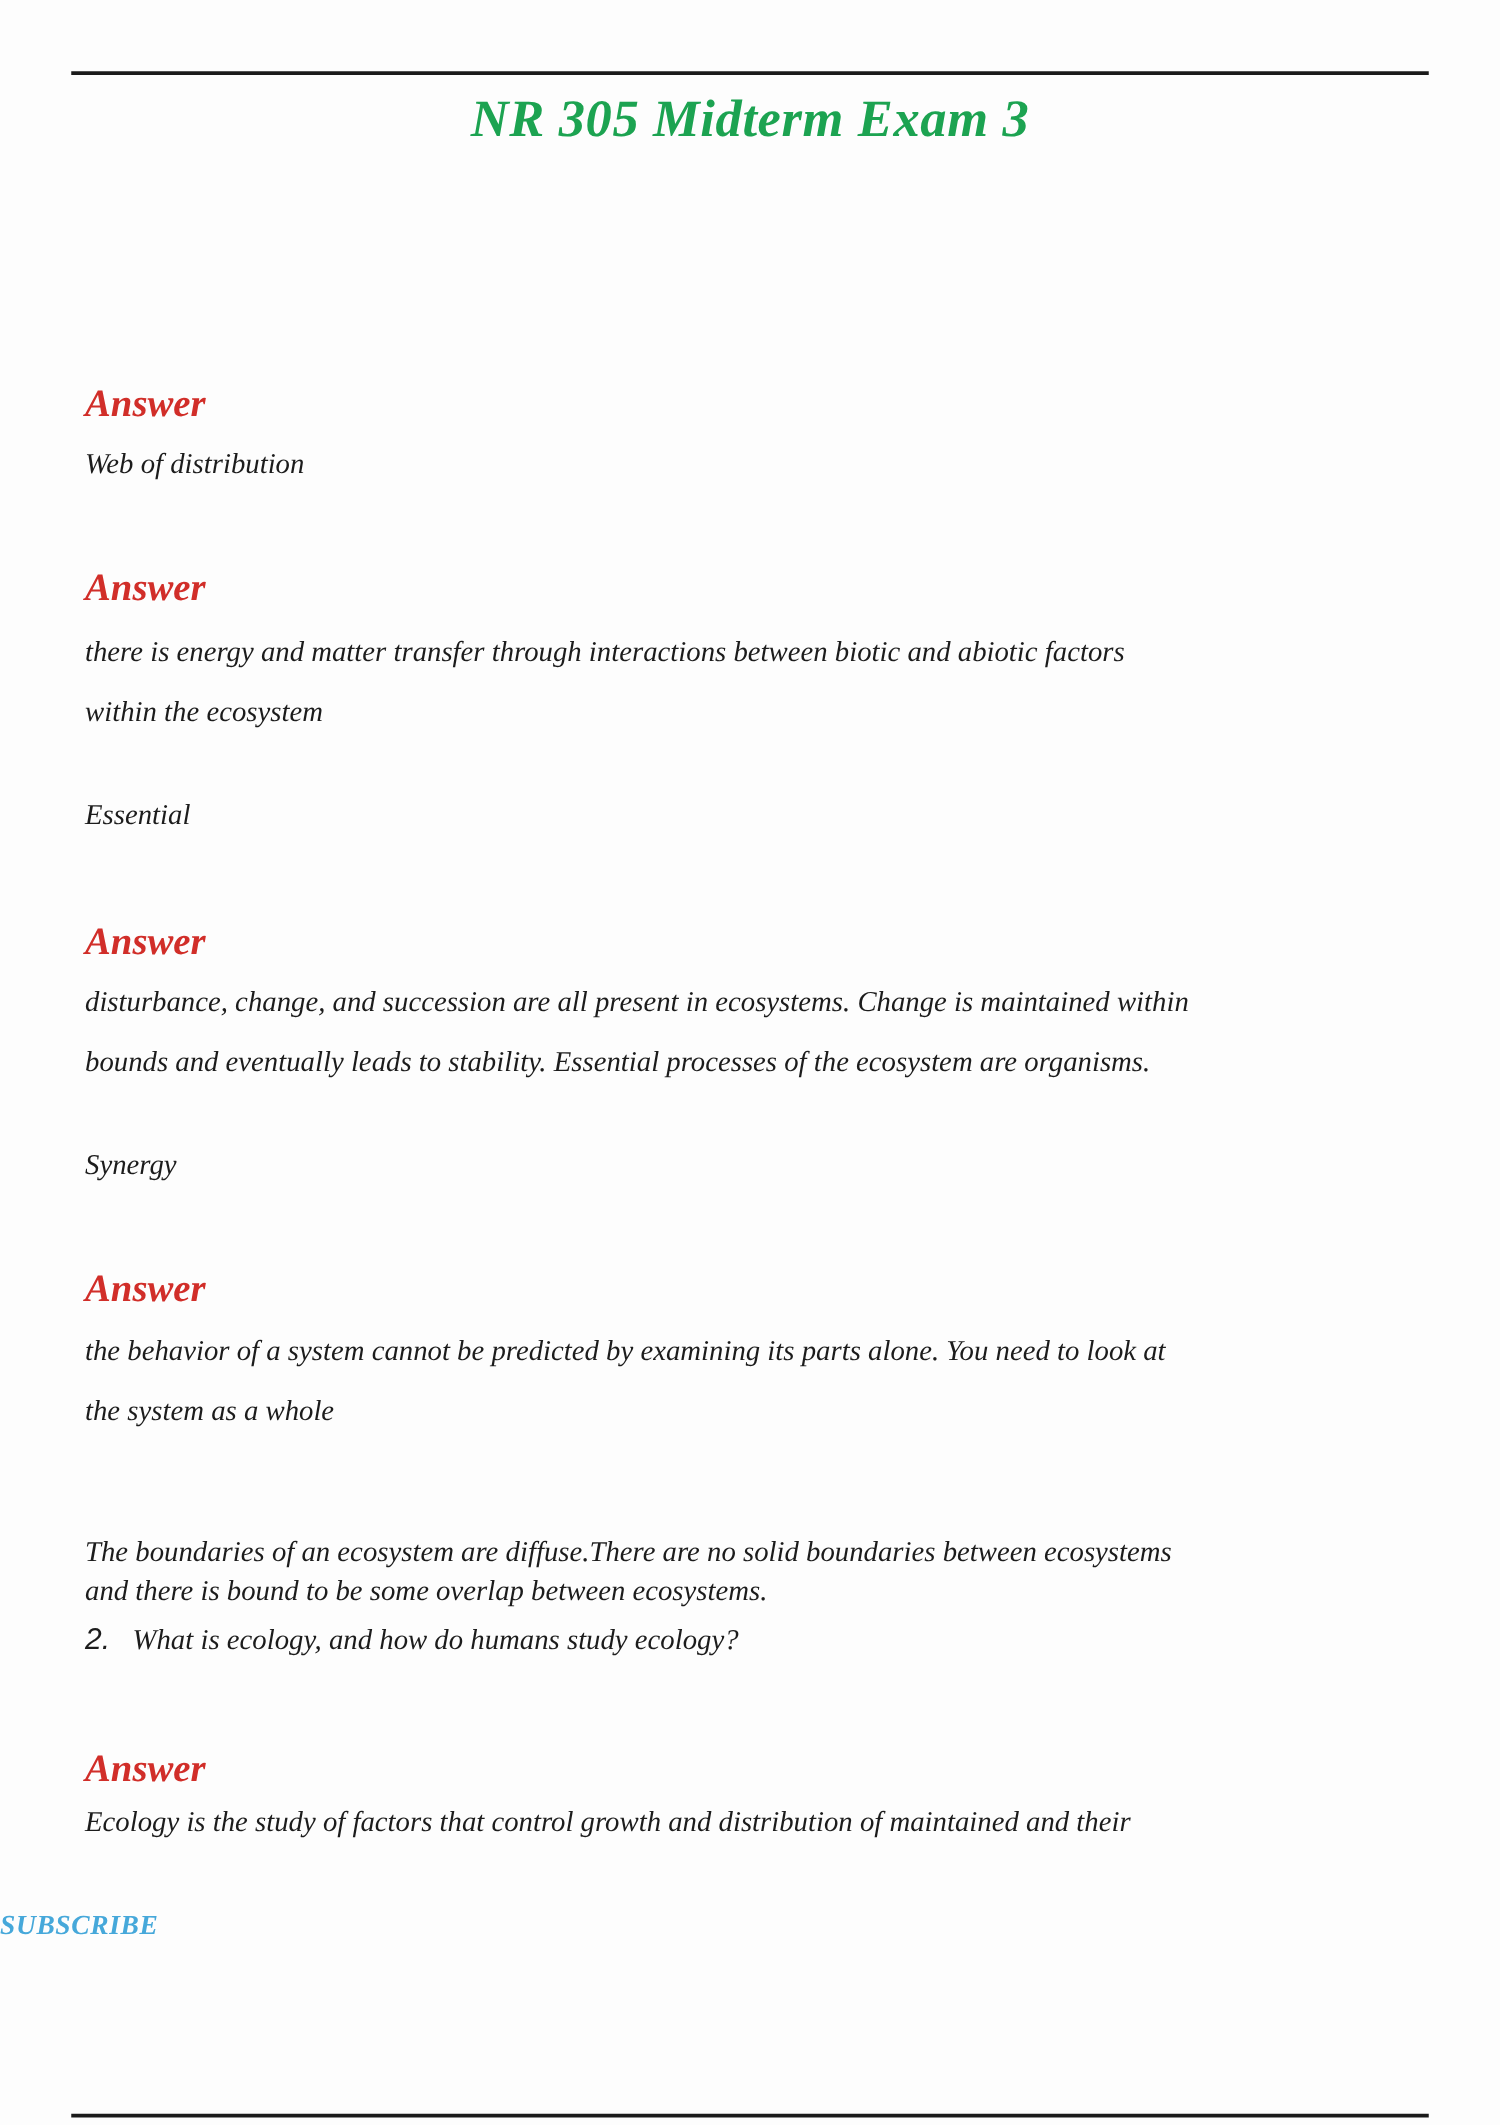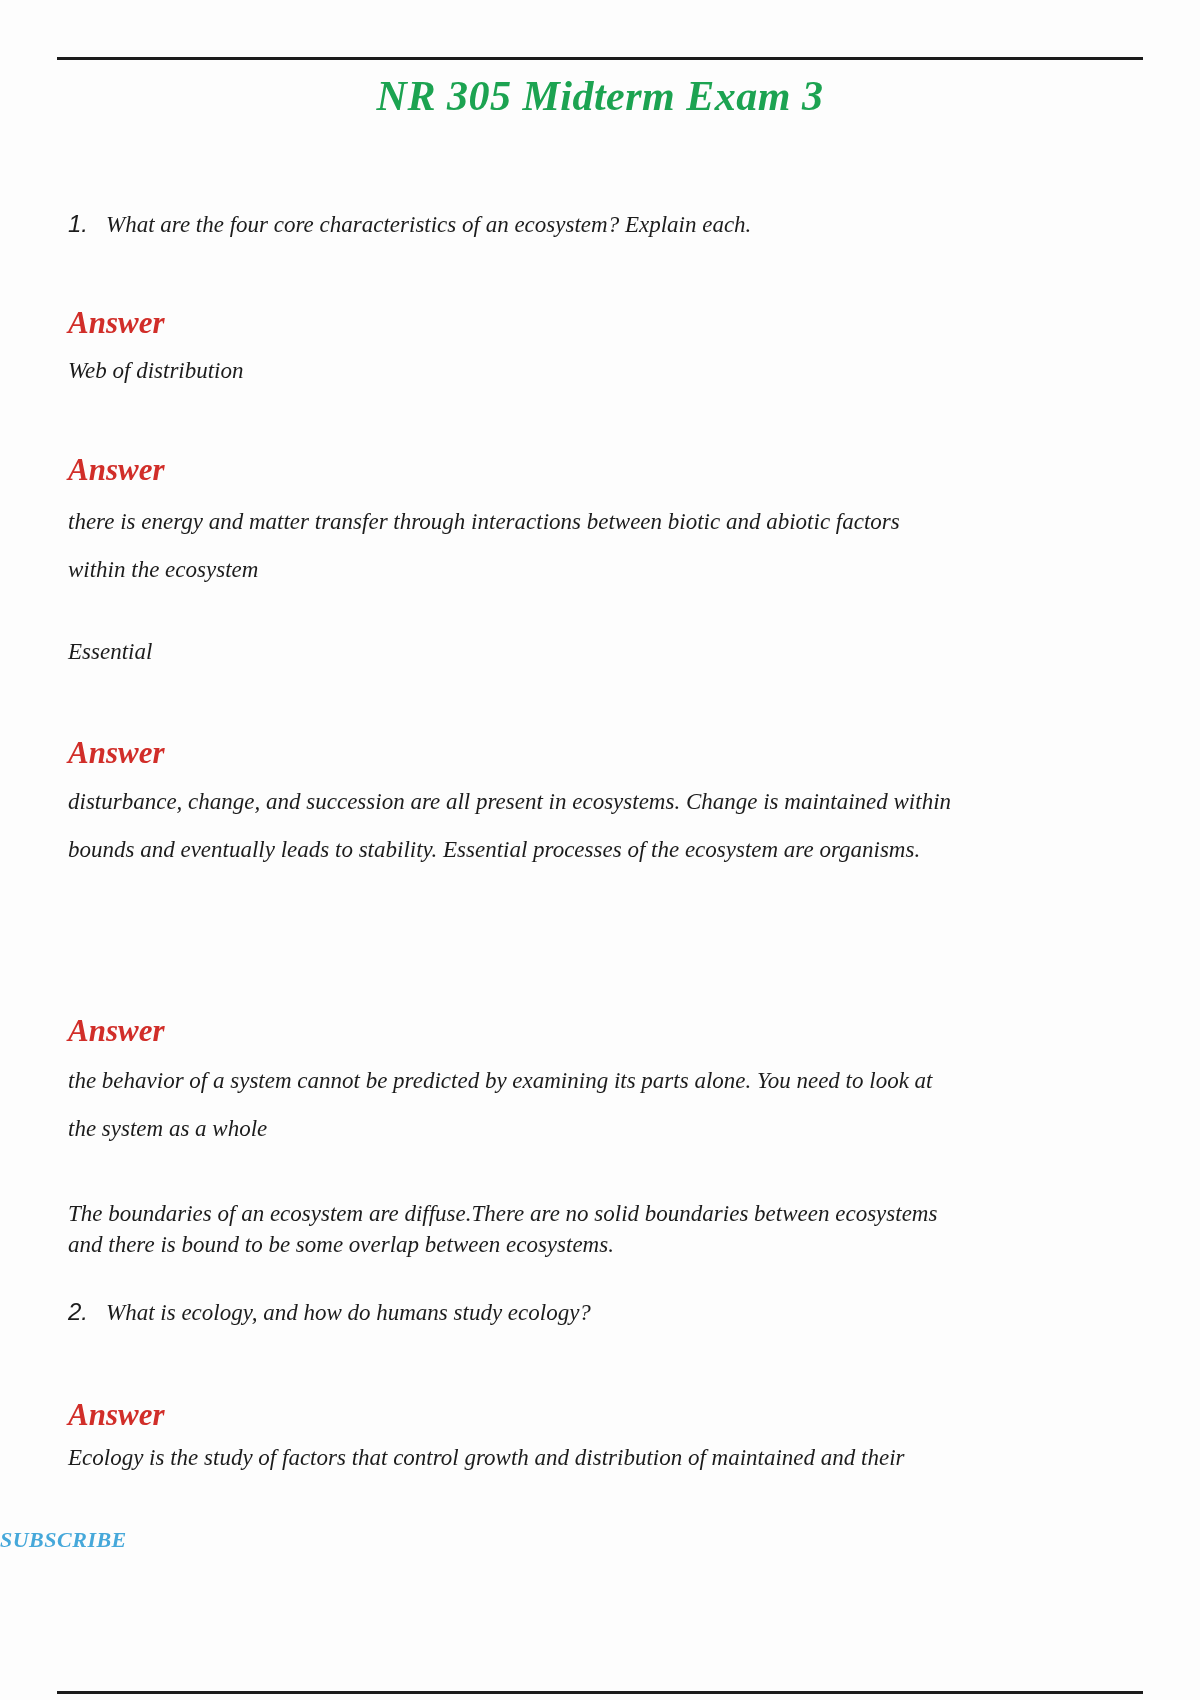--- a/index.html
+++ b/index.html
@@ -72,20 +72,21 @@
     position: absolute;
     left: 68px;
     width: 1080px;
     margin: 0;
     font-size: 23px;
     line-height: 48px;
     white-space: pre-line;
   }
   .body-text.tight {
     line-height: 31px;
+    margin-top: 28px;
   }
 
   .subscribe {
     position: absolute;
     top: 1527px;
     left: 0;
     width: 100%;
     text-align: left;
     font-size: 22px;
     font-weight: 700;
@@ -96,37 +97,35 @@
 </style>
 </head>
 <body>
 
 <div class="page">
 
   <div class="rule top"></div>
 
   <h1 class="title">NR 305 Midterm Exam 3</h1>
 
-  <div class="question" style="top:206px">
-    <span class="q-number">1.</span><span class="q-text">What are the four core characteristics of an ecosystem? Explain each.</span>
-  </div>
 
   <div class="answer-label" style="top:307px">Answer</div>
   <p class="body-text" style="top:347px">Web of distribution</p>
 
   <div class="answer-label" style="top:454px">Answer</div>
   <p class="body-text" style="top:498px">there is energy and matter transfer through interactions between biotic and abiotic factors
 within the ecosystem</p>
 
   <p class="body-text" style="top:628px">Essential</p>
 
   <div class="answer-label" style="top:737px">Answer</div>
   <p class="body-text" style="top:778px">disturbance, change, and succession are all present in ecosystems. Change is maintained within
 bounds and eventually leads to stability. Essential processes of the ecosystem are organisms.</p>
 
+  <p class="body-text" style="top:908px">Synergy</p>
 
   <div class="answer-label" style="top:1015px">Answer</div>
   <p class="body-text" style="top:1057px">the behavior of a system cannot be predicted by examining its parts alone. You need to look at
 the system as a whole</p>
 
   <p class="body-text tight" style="top:1198px">The boundaries of an ecosystem are diffuse.There are no solid boundaries between ecosystems
 and there is bound to be some overlap between ecosystems.</p>
 
   <div class="question" style="top:1294px">
     <span class="q-number">2.</span><span class="q-text">What is ecology, and how do humans study ecology?</span>

